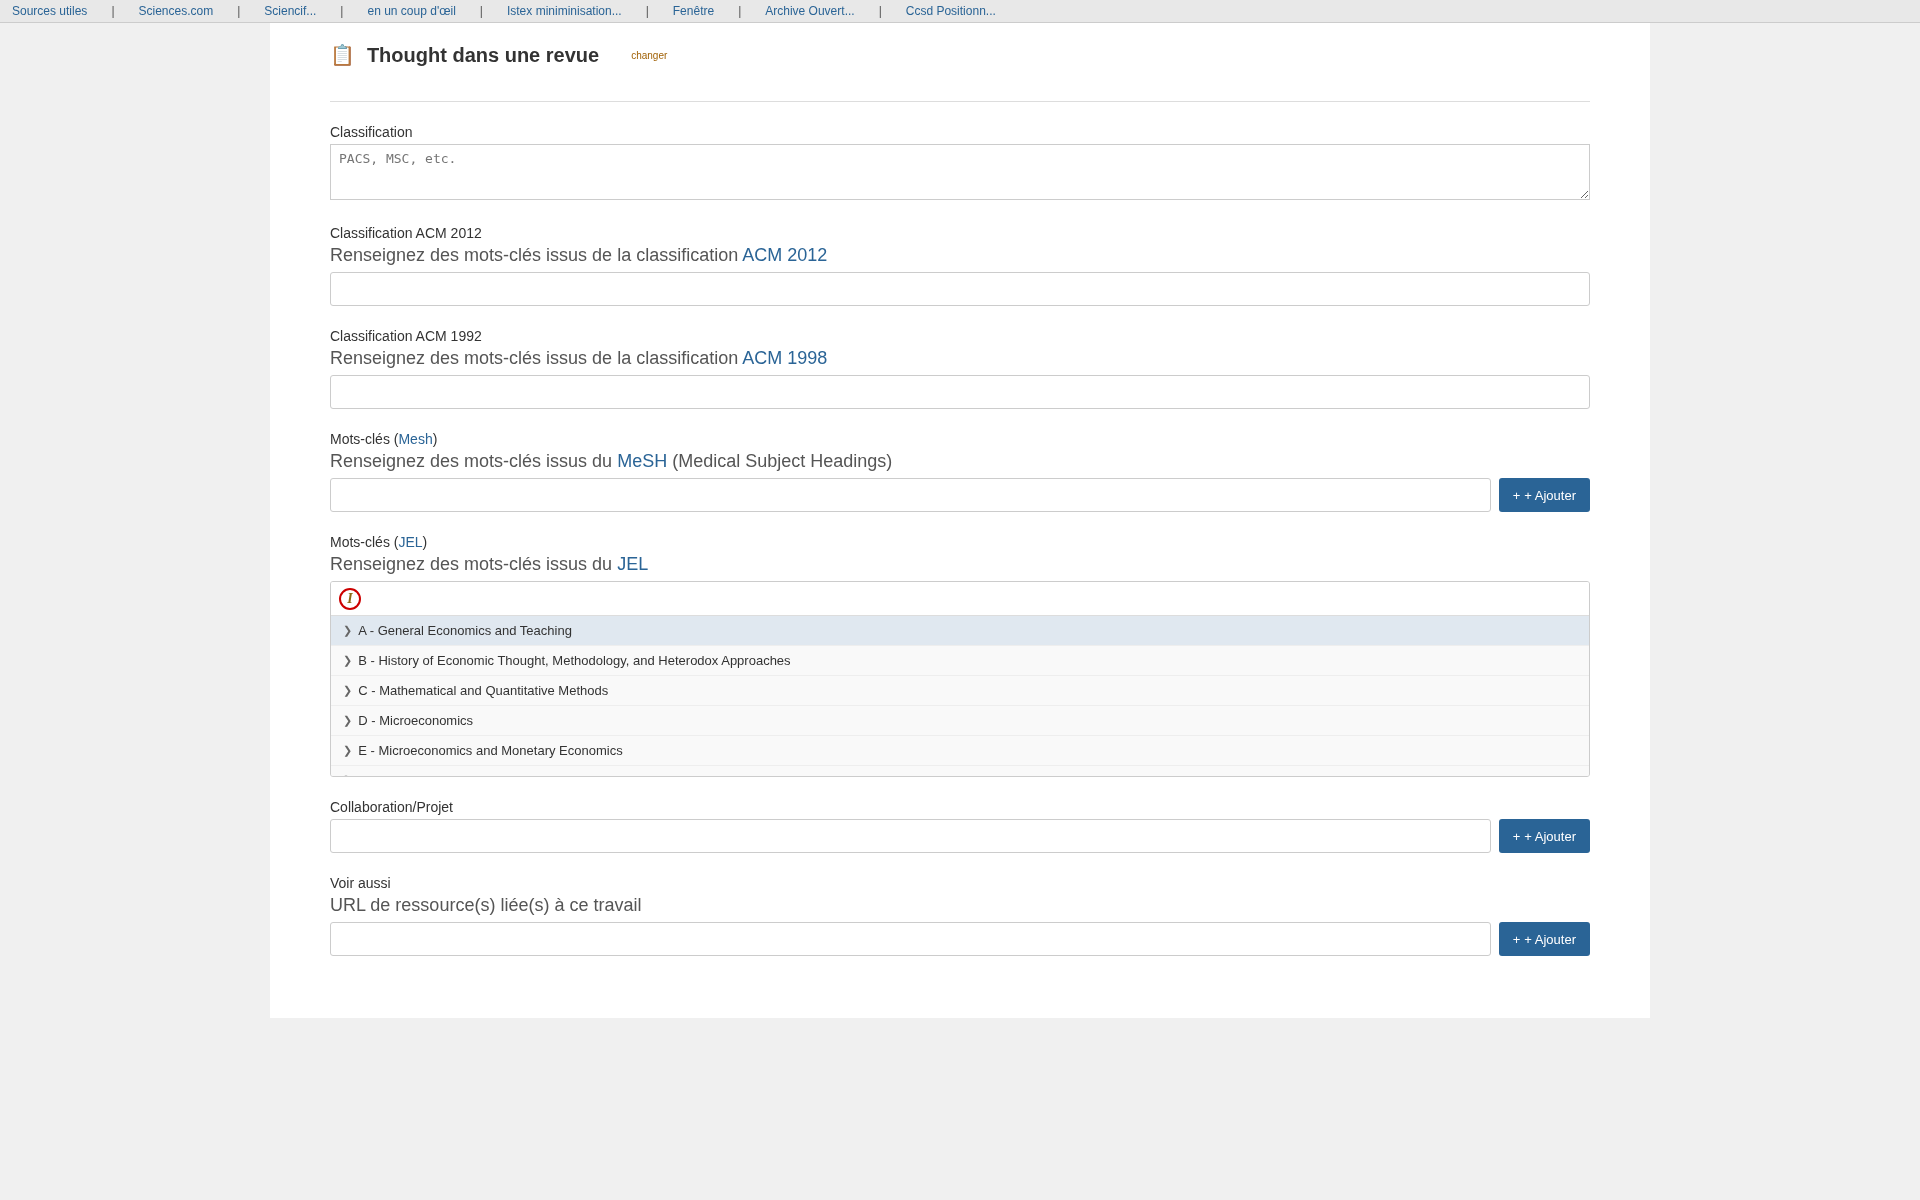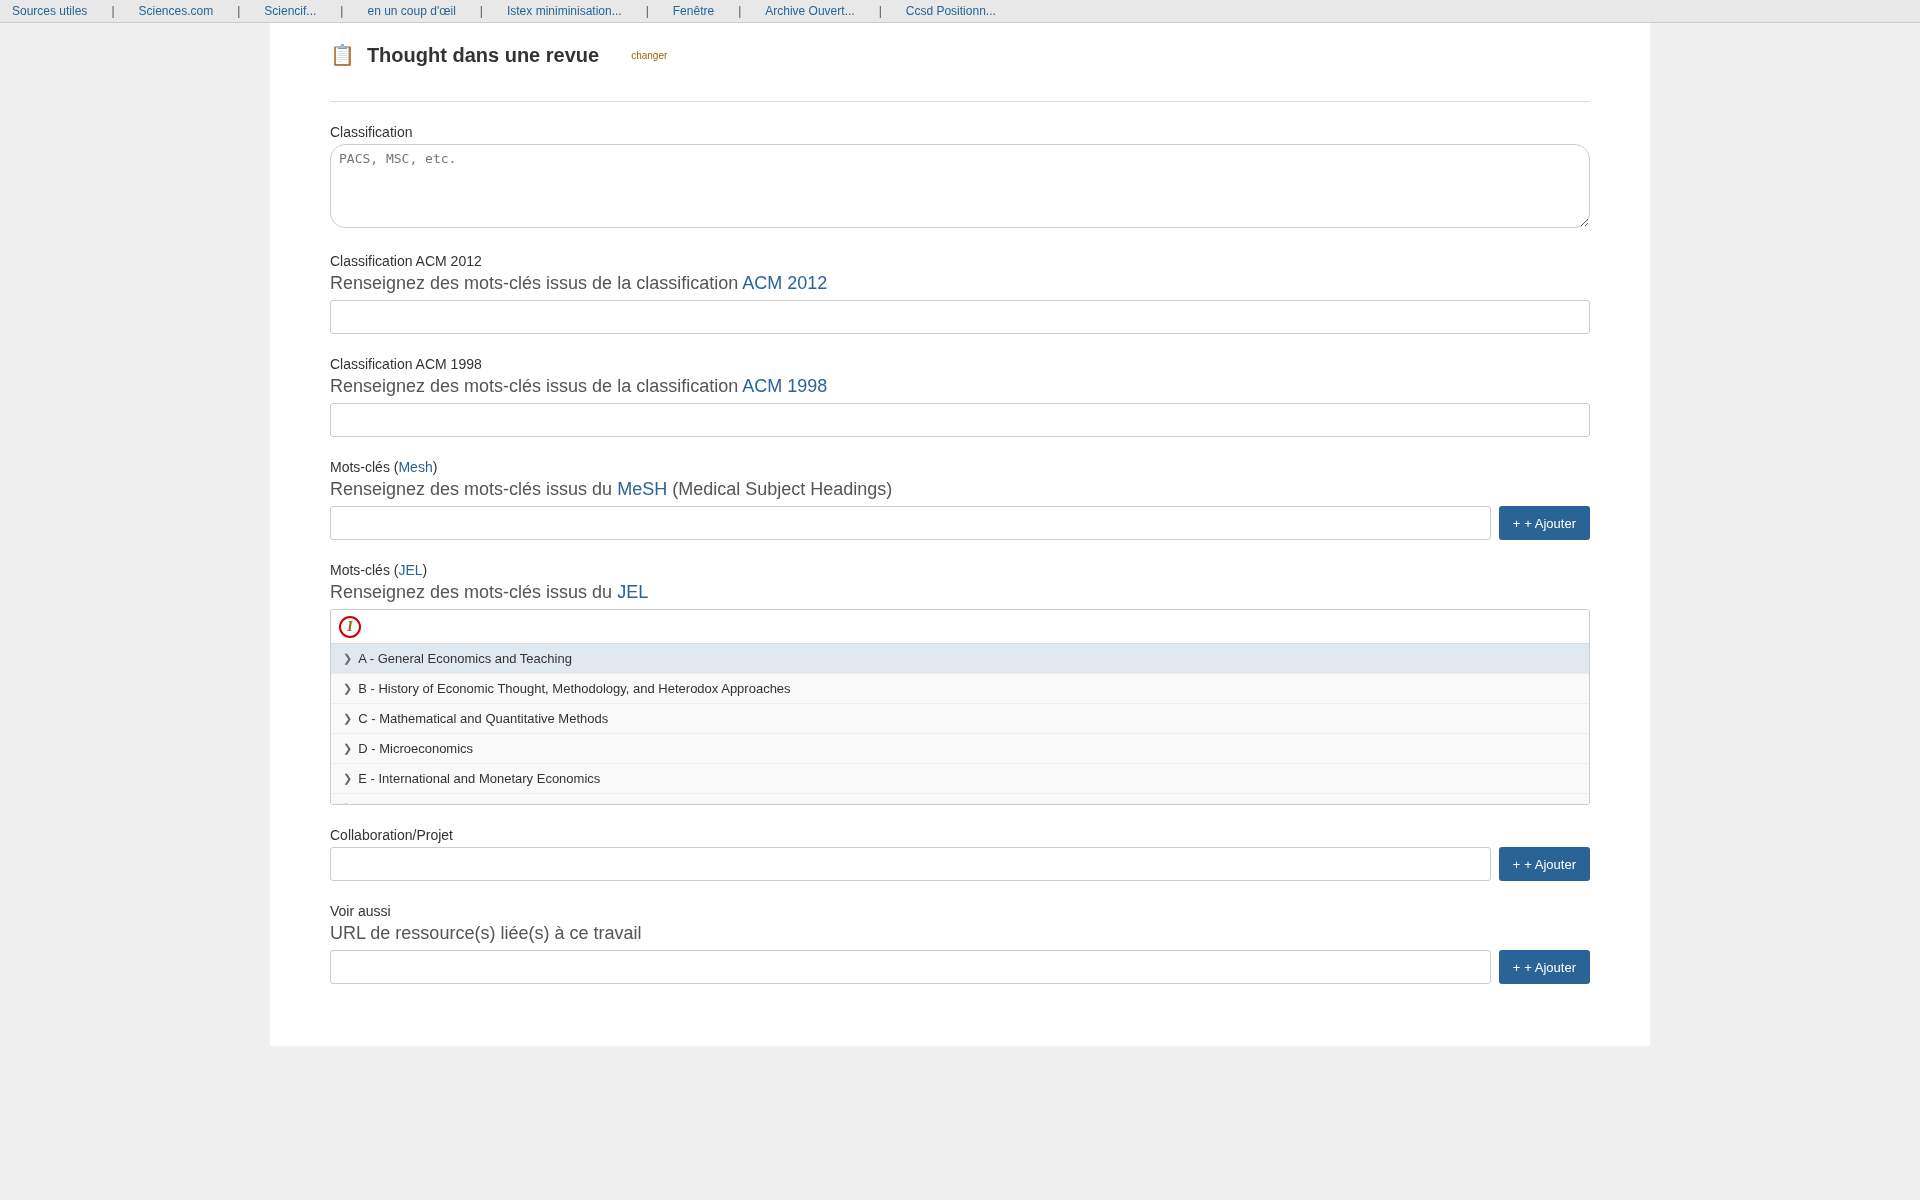--- a/index.html
+++ b/index.html
@@ -61,23 +61,23 @@
       font-size: 18px;
       color: #555;
       margin-bottom: 6px;
     }
     .section-desc a {
       color: #2a6496;
       text-decoration: none;
     }
     textarea.form-control {
       width: 100%;
-      height: 84px;
+      height: 56px;
       border: 1px solid #ccc;
-      border-radius: 15px;
+      border-radius: 0;
       padding: 6px 8px;
       font-size: 13px;
       resize: vertical;
       color: #333;
       background: #fff;
     }
     input.form-control {
       width: 100%;
       border: 1px solid #ccc;
       border-radius: 3px;
@@ -215,21 +215,21 @@
 
   <div class="section">
     <div class="section-label">Classification ACM 2012</div>
     <div class="section-desc">
       <span>Renseignez des mots-clés issus de la classification </span><a href="#">ACM 2012</a>
     </div>
     <input type="text" class="form-control" style="">
   </div>
 
   <div class="section">
-    <div class="section-label">Classification ACM 1998</div>
+    <div class="section-label">Classification ACM 1992</div>
     <div class="section-desc">
       <span>Renseignez des mots-clés issus de la classification </span><a href="#">ACM 1998</a>
     </div>
     <input type="text" class="form-control" style="">
   </div>
 
   <div class="section">
     <div class="section-label">
       Mots-clés (<a href="#" style="color:#2a6496;text-decoration:none;">Mesh</a>)
     </div>
@@ -271,21 +271,21 @@
         <div class="jel-list-item">
           <span class="jel-chevron">❯</span>
           <span>C - Mathematical and Quantitative Methods</span>
         </div>
         <div class="jel-list-item">
           <span class="jel-chevron">❯</span>
           <span>D - Microeconomics</span>
         </div>
         <div class="jel-list-item">
           <span class="jel-chevron">❯</span>
-          <span>E - International and Monetary Economics</span>
+          <span>E - Microeconomics and Monetary Economics</span>
         </div>
         <div class="jel-list-item">
           <span class="jel-chevron">❯</span>
           <span>F - International Economics</span>
         </div>
 
       </div>
     </div>
   </div>
 

